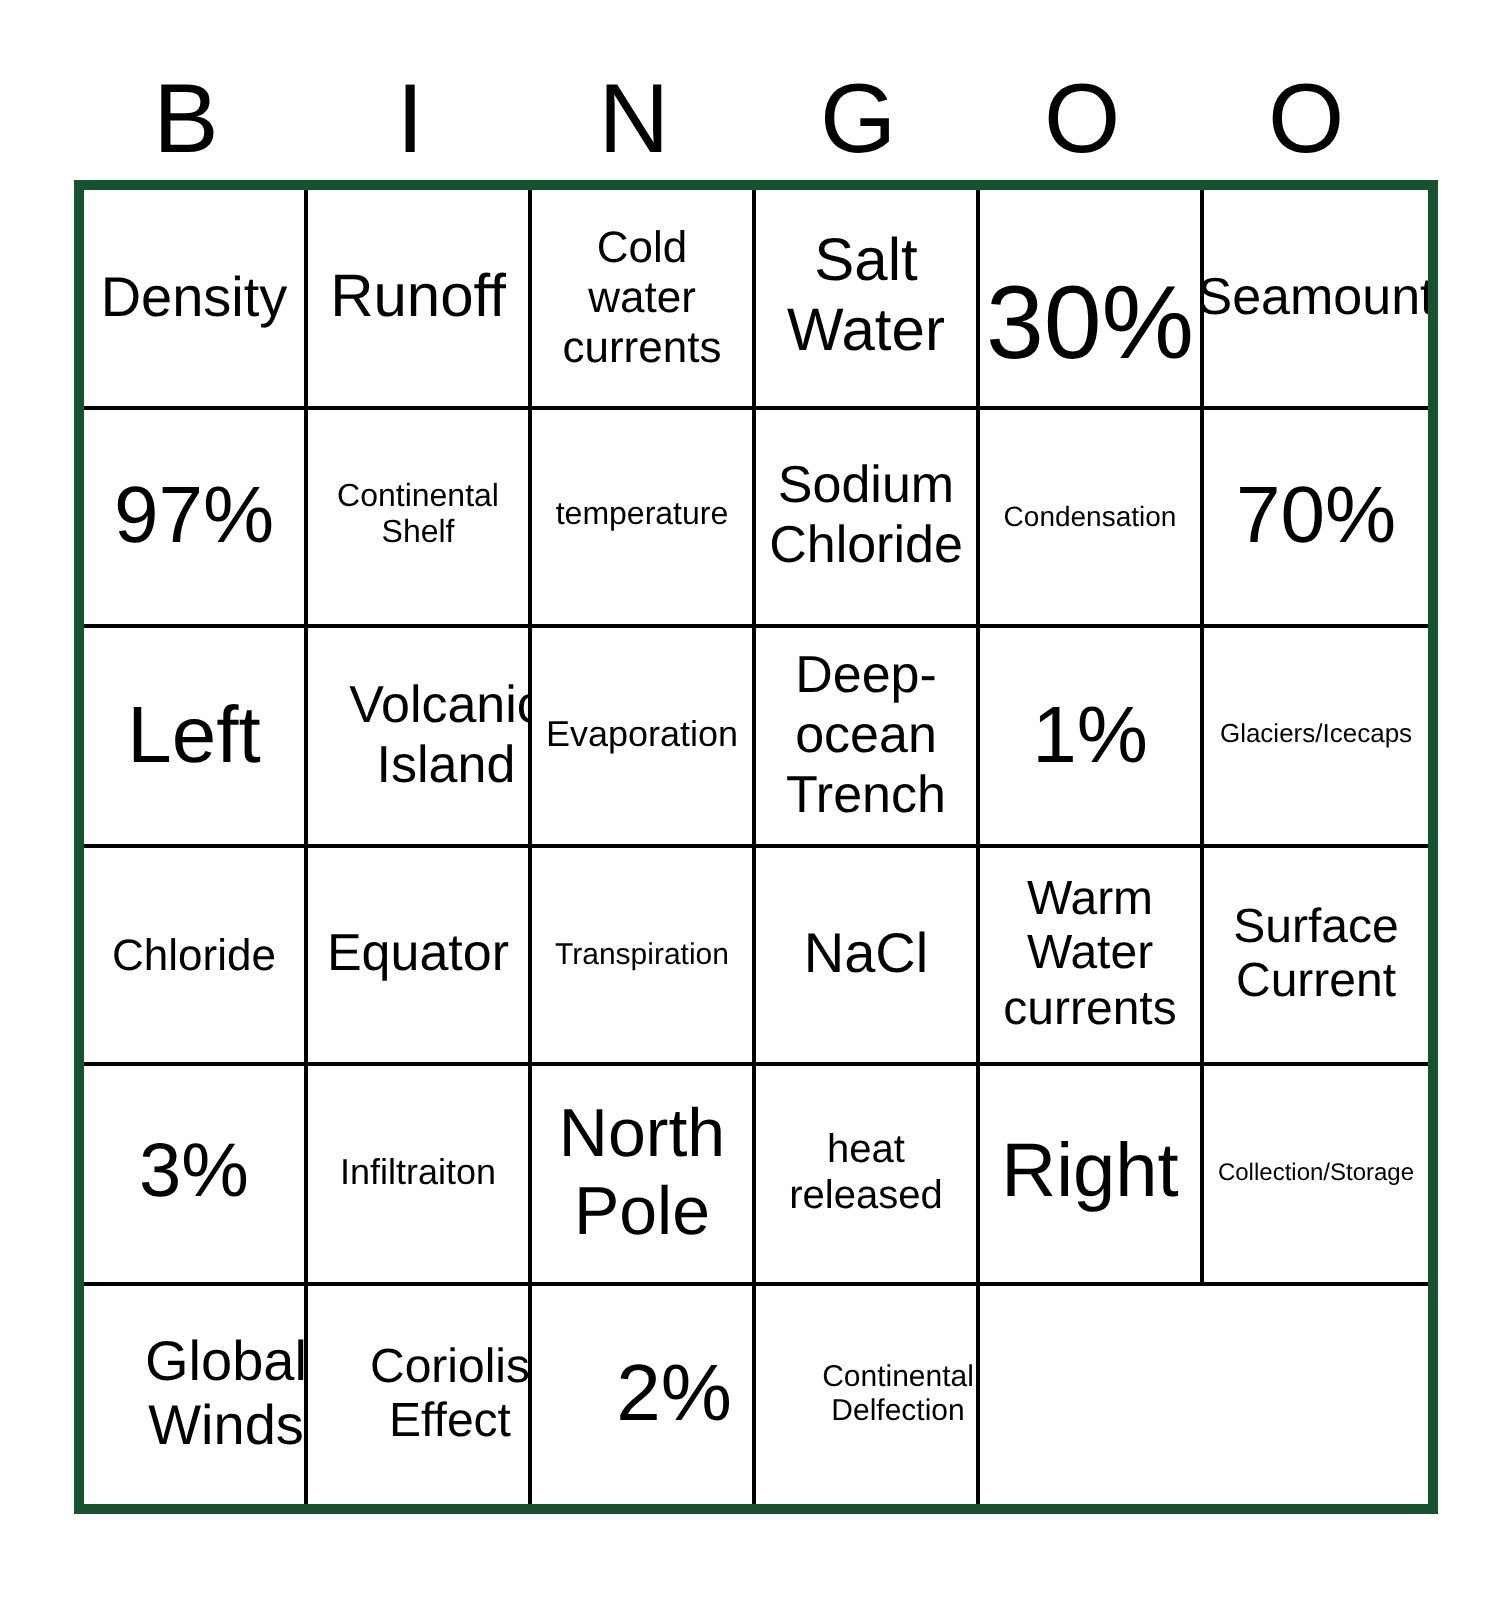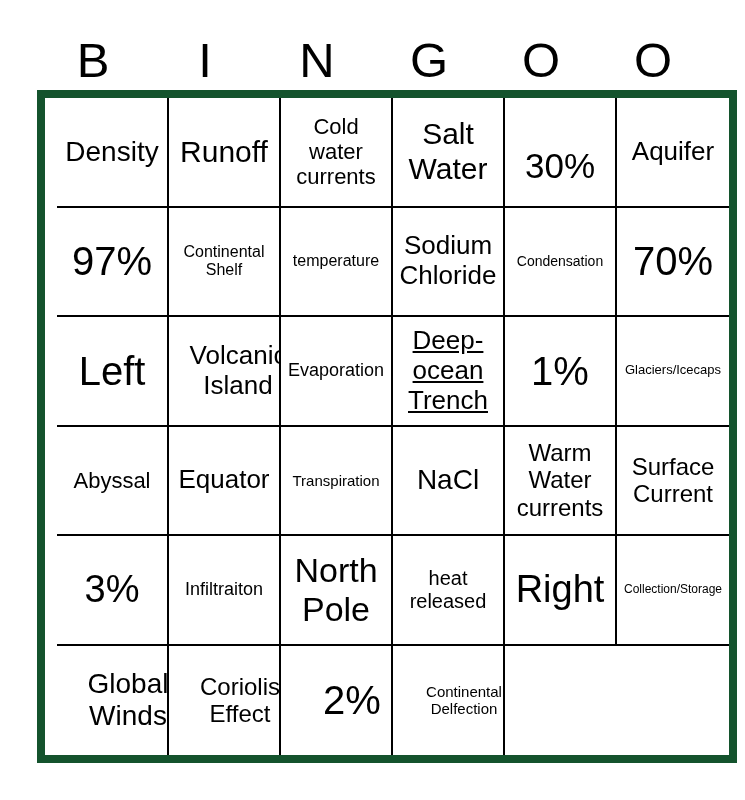--- a/index.html
+++ b/index.html
@@ -30,23 +30,22 @@
   .hletter {
     text-align: center;
     font-size: 49px;
     line-height: 1;
     font-weight: 400;
   }
   .grid {
     display: grid;
     grid-template-columns: repeat(6, 1fr);
     grid-auto-rows: 109.5px;
-    border: 8px solid #14532d;
+    border: 5px solid #14532d;
     width: 672px;
-    padding-left: 12px;
   }
   .cell {
     border-right: 2px solid #000000;
     border-bottom: 2px solid #000000;
     display: flex;
     align-items: center;
     justify-content: center;
     text-align: center;
     padding: 2px 3px;
     box-sizing: content-box;
@@ -81,24 +80,24 @@
       <div class="cell">
         <span class="cell-label" style="font-size: 30px;">Runoff</span>
       </div>
       <div class="cell">
         <span class="cell-label" style="font-size: 22px;">Cold water currents</span>
       </div>
       <div class="cell">
         <span class="cell-label" style="font-size: 30px;">Salt Water</span>
       </div>
       <div class="cell">
-        <span class="cell-label" style="font-size: 35px; margin-top: 28px;">30%</span>
+        <span class="cell-label" style="font-size: 52px; margin-top: 28px;">30%</span>
       </div>
       <div class="cell">
-        <span class="cell-label" style="font-size: 26px;">Aquifer</span>
+        <span class="cell-label" style="font-size: 26px;">Seamount</span>
       </div>
       <div class="cell">
         <span class="cell-label" style="font-size: 40px;">97%</span>
       </div>
       <div class="cell">
         <span class="cell-label" style="font-size: 16px;">Continental Shelf</span>
       </div>
       <div class="cell">
         <span class="cell-label" style="font-size: 16px;">temperature</span>
       </div>
@@ -114,30 +113,30 @@
       <div class="cell">
         <span class="cell-label" style="font-size: 40px;">Left</span>
       </div>
       <div class="cell">
         <span class="cell-label" style="font-size: 26px; margin-left: 28px;">Volcanic Island</span>
       </div>
       <div class="cell">
         <span class="cell-label" style="font-size: 18px;">Evaporation</span>
       </div>
       <div class="cell">
-        <span class="cell-label" style="font-size: 26px; text-decoration: underline;">Deep-ocean Trench</span>
+        <span class="cell-label" style="font-size: 26px;">Deep-ocean Trench</span>
       </div>
       <div class="cell">
         <span class="cell-label" style="font-size: 40px;">1%</span>
       </div>
       <div class="cell">
         <span class="cell-label" style="font-size: 13px;">Glaciers/Icecaps</span>
       </div>
       <div class="cell">
-        <span class="cell-label" style="font-size: 22px;">Abyssal</span>
+        <span class="cell-label" style="font-size: 22px;">Chloride</span>
       </div>
       <div class="cell">
         <span class="cell-label" style="font-size: 26px;">Equator</span>
       </div>
       <div class="cell">
         <span class="cell-label" style="font-size: 15px;">Transpiration</span>
       </div>
       <div class="cell">
         <span class="cell-label" style="font-size: 28px;">NaCl</span>
       </div>

